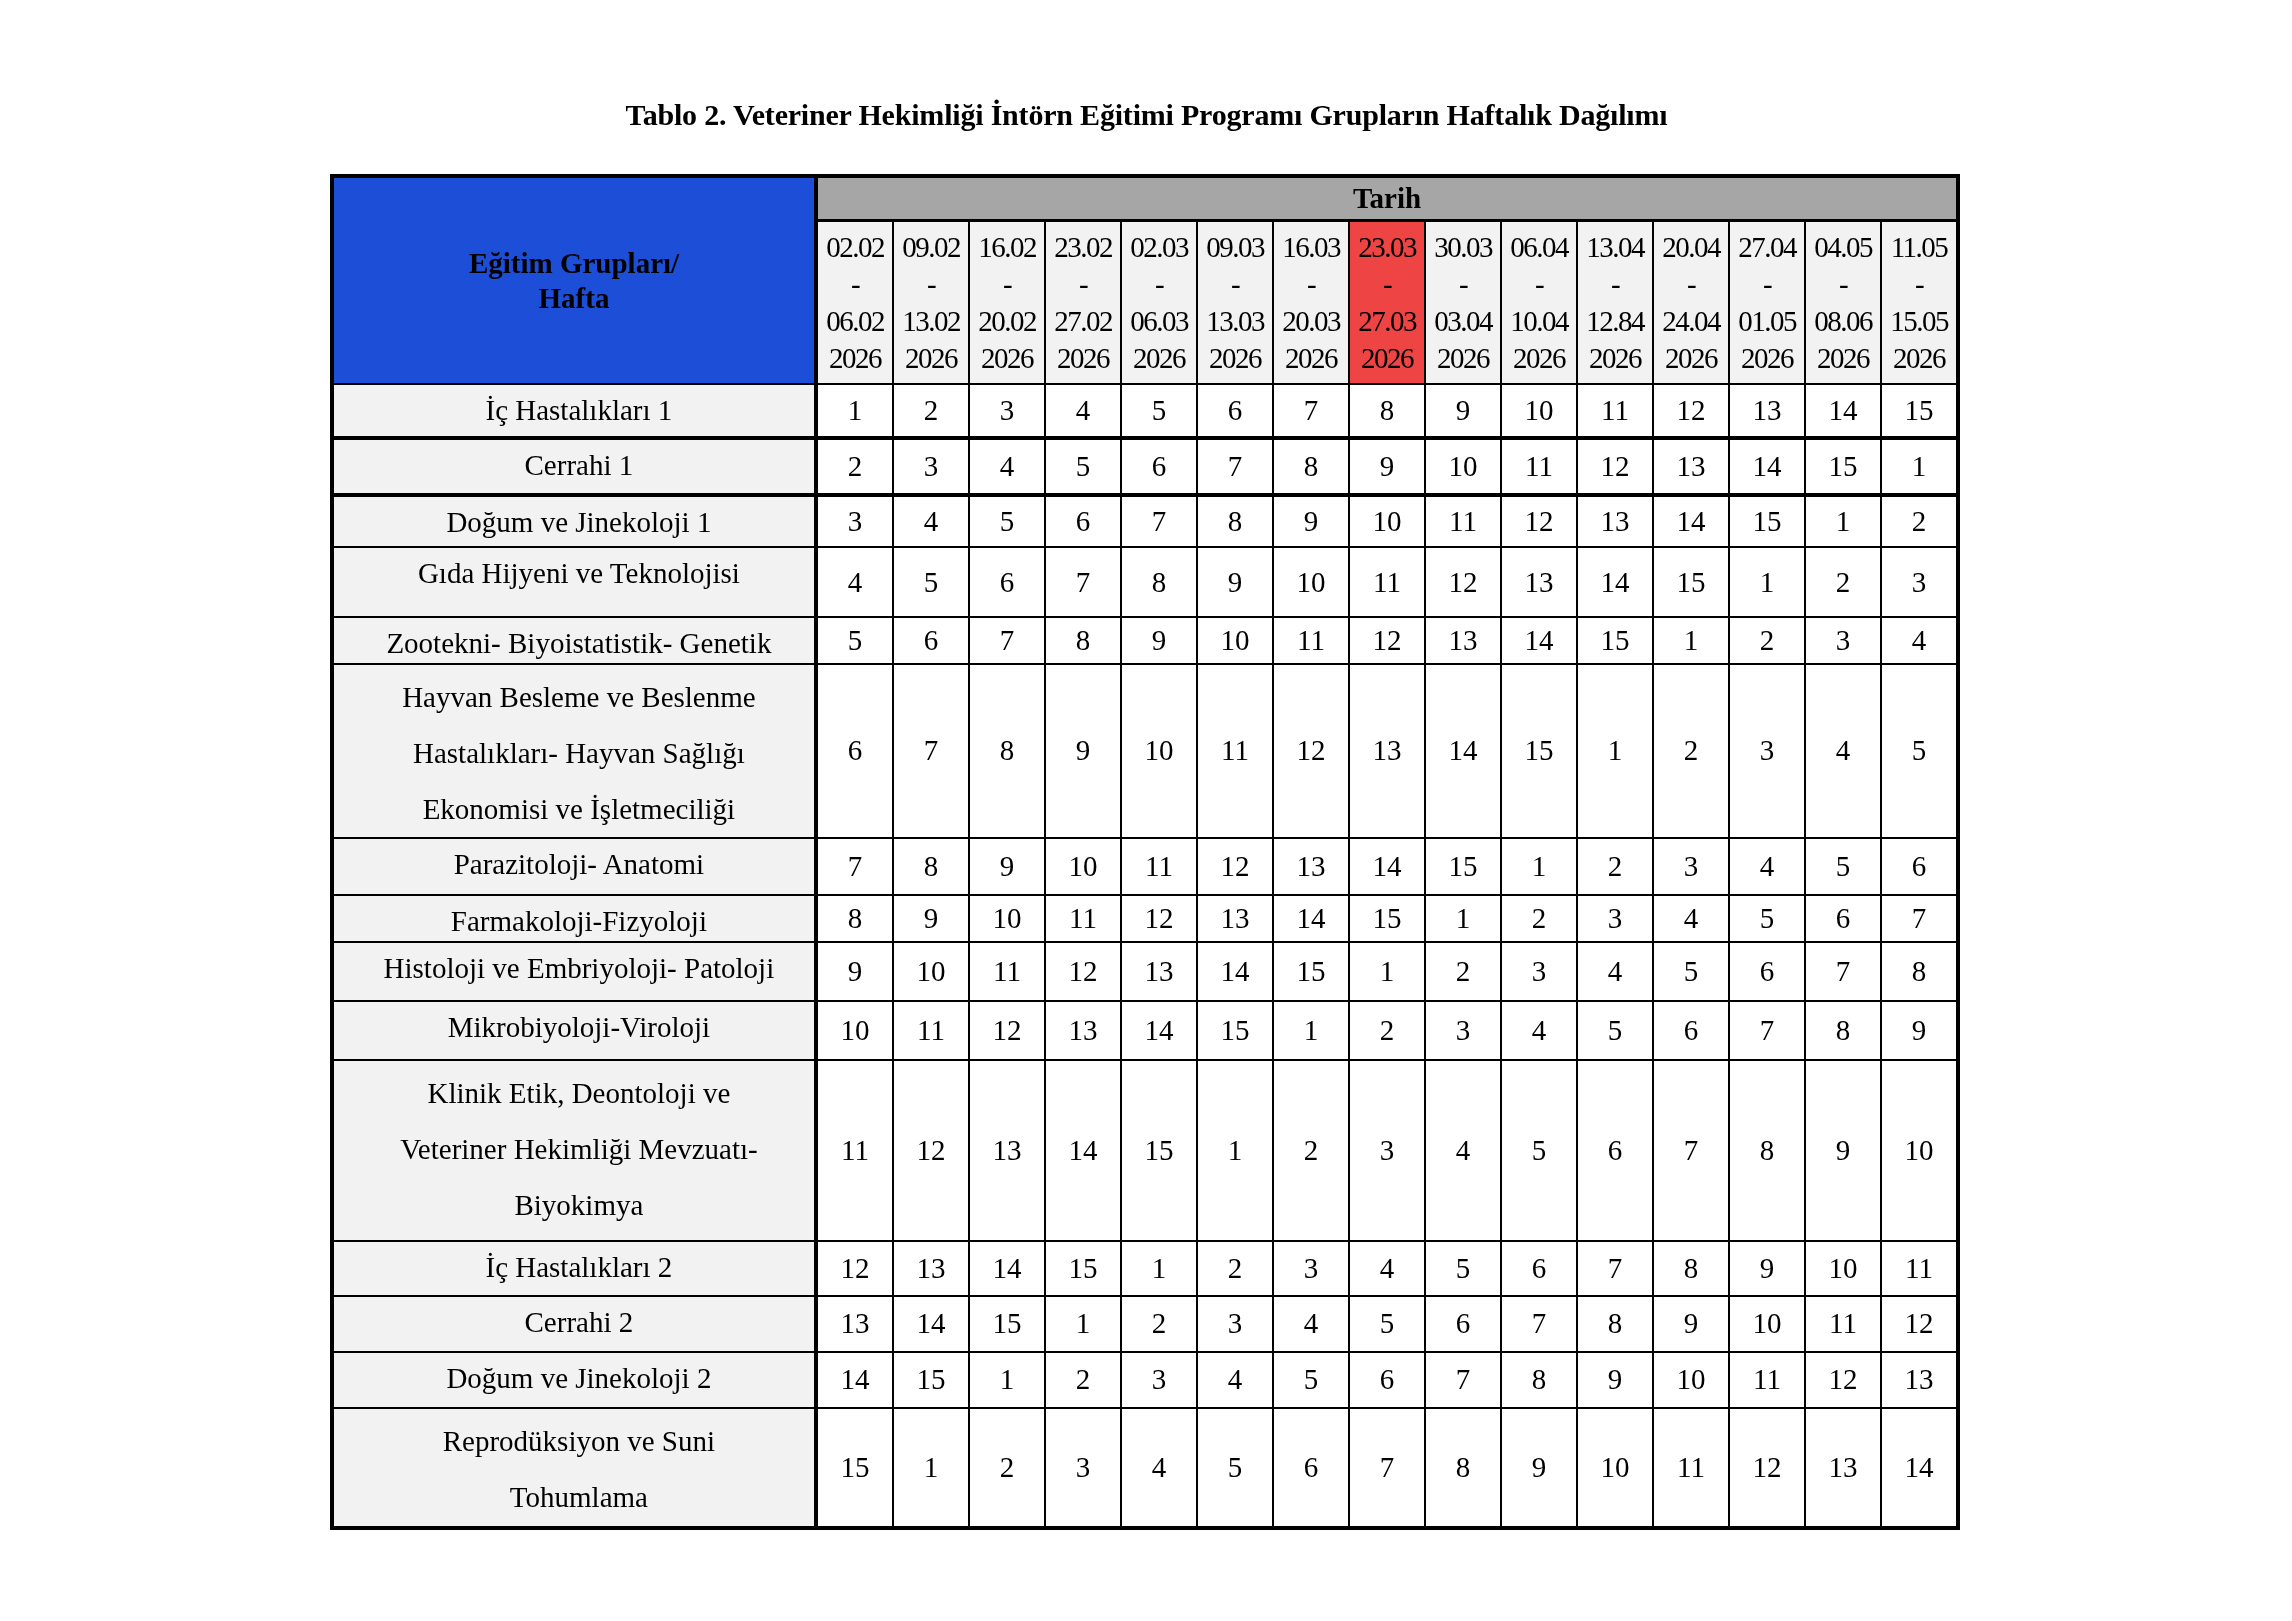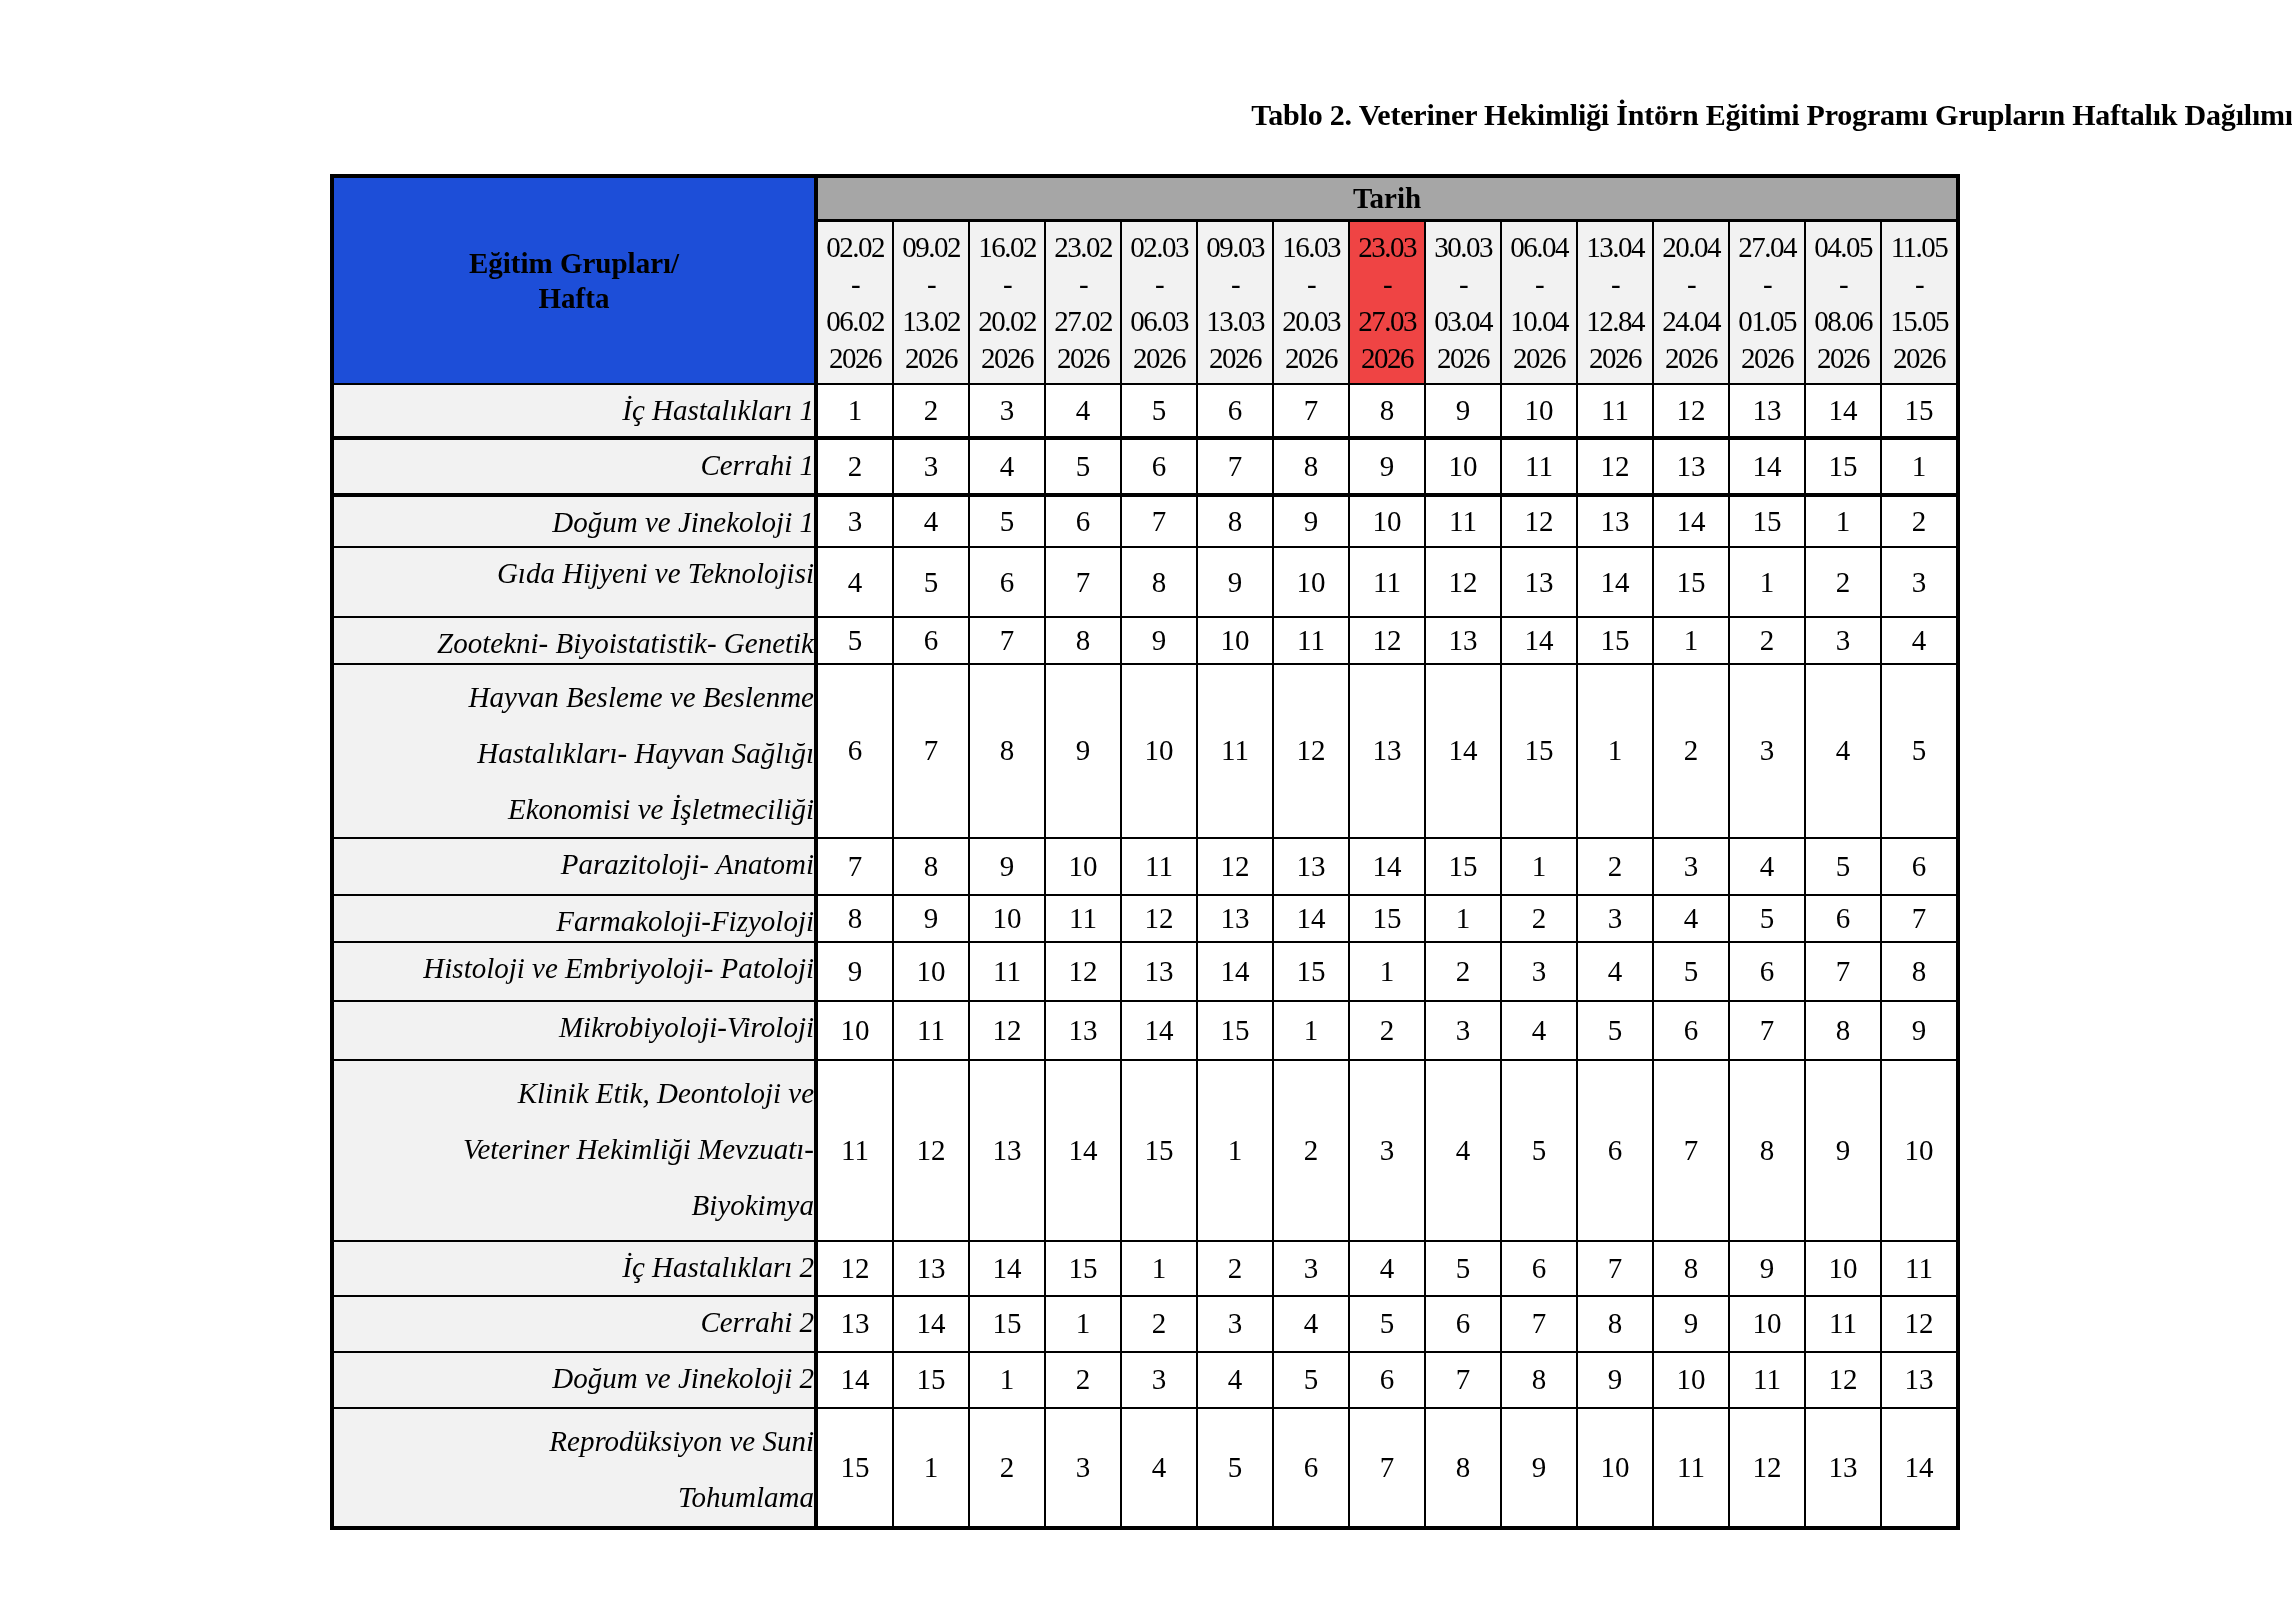--- a/index.html
+++ b/index.html
@@ -1,33 +1,33 @@
 <!DOCTYPE html>
 <html><head>
 <meta charset="utf-8">
 <style>
   html, body { margin: 0; padding: 0; background: #ffffff; }
   body { width: 2293px; height: 1621px; position: relative; overflow: hidden;
          font-family: "Liberation Serif", "DejaVu Serif", serif; color: #000; }
-  .title { position: absolute; left: 0; width: 2293px; top: 98px; text-align: right;
+  .title { position: absolute; left: 0; width: 2293px; top: 98px; text-align: center;
            font-weight: bold; font-size: 30px; letter-spacing: -0.2px; }
   table.sched { position: absolute; left: 330px; top: 174px; border-collapse: collapse;
                 table-layout: fixed; border: 4.9px solid #000; }
   table.sched td, table.sched th { border: 2px solid #000; padding: 0; }
   .corner { background: #1d4ed8; width: 480px; font-weight: bold; font-size: 29px;
             text-align: center; vertical-align: middle; border-right: 4.9px solid #000 !important;
             line-height: 35px; }
   .tarih { background: #a6a6a6; font-weight: bold; font-size: 29px; text-align: center;
            height: 41px; border-bottom: 3.9px solid #000 !important; }
   .date { background: #f2f2f2; font-weight: normal; font-size: 29px; text-align: center;
           width: 74px; height: 161px; line-height: 37px; letter-spacing: -1.5px;
           vertical-align: middle; white-space: nowrap; overflow: hidden; }
   .date.white { background: #ef4444; }
-  .grp { background: #f2f2f2; font-size: 29px; text-align: right; vertical-align: top;
-         padding: 3.9px 0 0 9.8px !important; line-height: 56px; border-right: 4.9px solid #000 !important; font-style: italic; }
+  .grp { background: #f2f2f2; font-size: 29px; text-align: center; vertical-align: top;
+         padding: 3.9px 0 0 9.8px !important; line-height: 56px; border-right: 4.9px solid #000 !important; }
   .grp.single { line-height: 39px; padding-top: 5.9px !important; }
   .val { background: #ffffff; font-size: 29px; text-align: center; vertical-align: middle; }
   tr.thick-bottom td { border-bottom: 4.9px solid #000; }
 </style>
 </head>
 <body>
 
 <div class="title">Tablo 2. Veteriner Hekimliği İntörn Eğitimi Programı Grupların Haftalık Dağılımı</div>
 
 <table class="sched">

